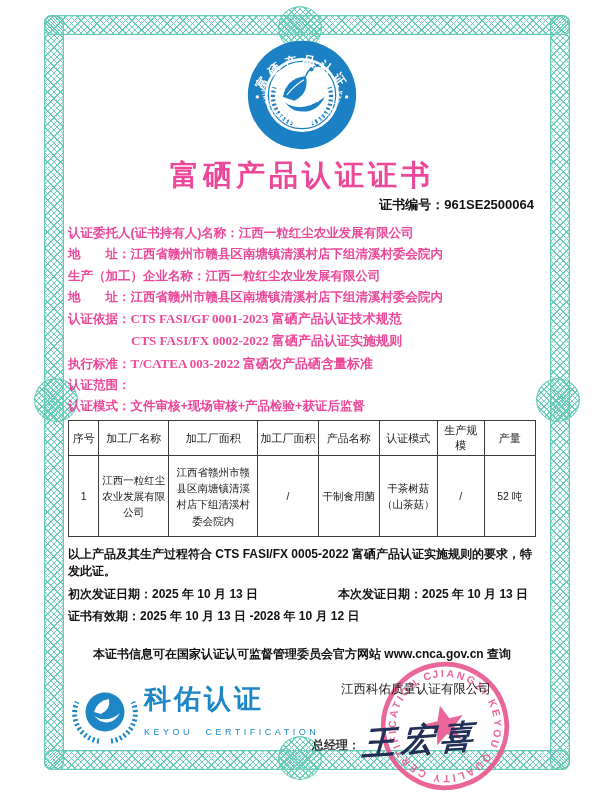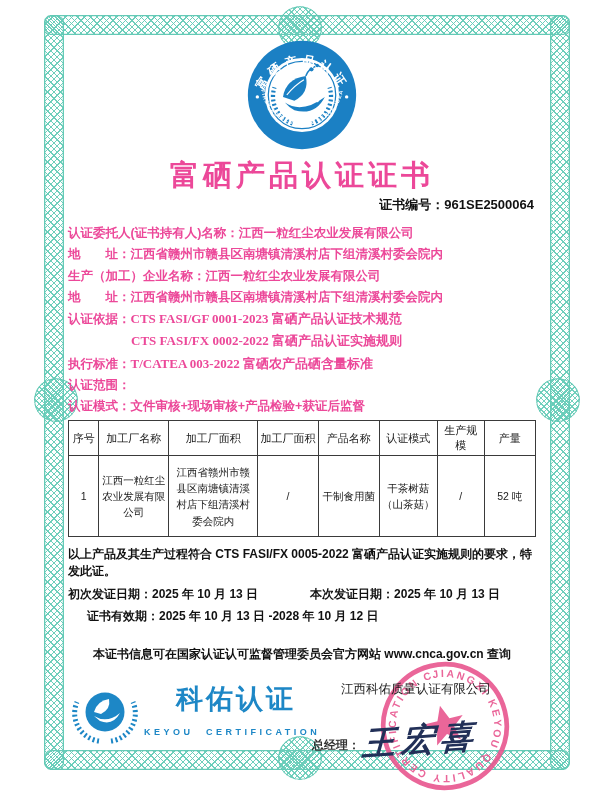--- a/index.html
+++ b/index.html
@@ -35,28 +35,28 @@
   .info .indent{padding-left:63px;}
   .serifv{font-family:"Liberation Serif",serif;font-size:13px;}
 
   table.scope{width:100%;border-collapse:collapse;margin-top:3px;text-align:center;
     font-size:10.5px;font-weight:400;color:#1a1a1a;}
   table.scope th,table.scope td{border:1px solid #3a3a3a;padding:2px 2px;vertical-align:middle;}
   table.scope th{height:24px;font-weight:500;font-size:11px;}
   table.scope td{height:76px;line-height:1.55;}
 
   .statement{margin-top:9px;font-size:12px;font-weight:bold;}
-  .dates{margin-top:6px;font-size:12px;font-weight:bold;display:flex;gap:52px;}
-  .validity{margin-top:5px;font-size:12px;font-weight:bold;margin-left:19px;}
+  .dates{margin-top:6px;font-size:12px;font-weight:bold;display:flex;gap:80px;}
+  .validity{margin-top:5px;font-size:12px;font-weight:bold;}
   .cnca{margin-top:21px;text-align:center;font-size:12px;font-weight:bold;}
 
   .issuer-row{position:relative;margin-top:16px;height:92px;}
   .keyou{display:flex;align-items:center;gap:6px;margin-left:4px;}
-  .keyou-cn{color:#1d87c6;font-size:27px;font-weight:900;letter-spacing:3px;line-height:1.05;margin-left:32px;}
-  .keyou-en{color:#1d87c6;font-size:9px;font-weight:bold;letter-spacing:3.5px;margin-top:13px;}
+  .keyou-cn{color:#1d87c6;font-size:27px;font-weight:900;letter-spacing:3px;line-height:1.05;}
+  .keyou-en{color:#1d87c6;font-size:9px;font-weight:normal;letter-spacing:3.5px;margin-top:13px;}
   .company-block{position:absolute;right:0;top:2px;width:240px;text-align:center;}
   .company-name{font-size:12.5px;font-weight:normal;color:#222;}
   .signer{margin-top:18px;text-align:left;padding-left:16px;font-size:12px;font-weight:bold;color:#333;}
   .signature{display:inline-block;font-size:33px;font-weight:bold;font-style:italic;color:#223058;
     transform:rotate(-4deg) skewX(-6deg);margin-left:2px;position:relative;top:2px;letter-spacing:6px;}
   .stamp{position:absolute;right:22px;top:-22px;width:138px;height:138px;opacity:.9;}
 </style>
 </head>
 <body>
 

